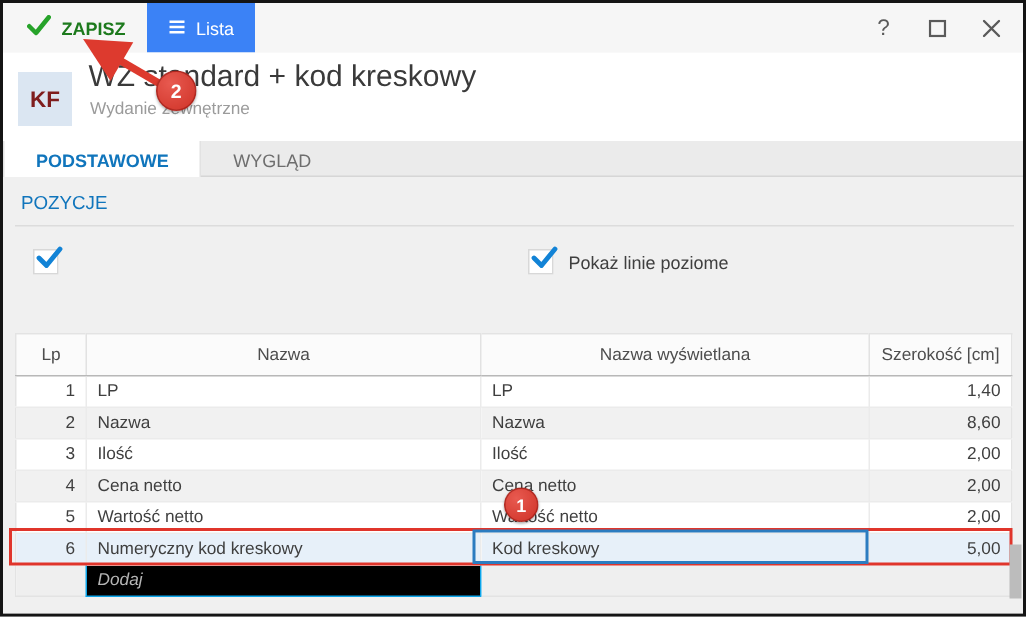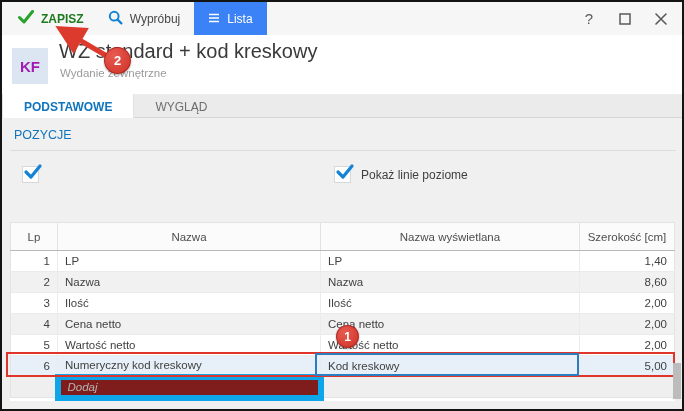--- a/index.html
+++ b/index.html
@@ -19,39 +19,39 @@
   .tb-btn.save { font-weight:bold; color:#1d7a1d; padding-left:16px; }
   .tb-btn.primary {
     background:#3b82f6; color:#fff; padding:0 14px; margin-left:2px;
   }
   .tb-right { margin-left:auto; display:flex; align-items:center; gap:14px; padding-right:10px; }
   .winctl { width:22px; height:22px; display:flex; align-items:center; justify-content:center; color:#5a5a5a; font-size:15px; }
   
   .hdr { height:59px; background:#ffffff; position:relative; }
   .badge {
     position:absolute; left:10px; top:13px; width:36px; height:36px;
-    background:#dbe6f2; color:#a21caf; font-weight:bold; font-size:15px;
+    background:#dbe6f2; color:#7f1d1d; font-weight:bold; font-size:15px;
     display:flex; align-items:center; justify-content:center;
   }
   .title { position:absolute; left:57px; top:5px; font-size:20px; color:#3a3a3a; }
   .subtitle { position:absolute; left:58px; top:32px; font-size:11.5px; color:#9b9b9b; }
   
   .tabstrip { height:24px; background:#ebebeb; display:flex; border-bottom:1px solid #d6d6d6; }
   .tab {
     height:25px; margin-bottom:-1px; display:flex; align-items:center;
     padding:0 21px; font-size:12px; color:#6e6e6e; cursor:default;
   }
   .tab.active { background:#ffffff; color:#1075bc; font-weight:bold; border-left:1px solid #e2e2e2; border-right:1px solid #e2e2e2; }
   
   .content { position:relative; height:291px; background:#f0f0f0; }
   .section-title { position:absolute; left:12px; top:10px; font-size:12.5px; font-weight:normal; color:#1075bc; }
   .divider { position:absolute; left:8px; right:6px; top:32px; height:1px; background:#dcdcdc; }
   .cb-row { position:absolute; top:48px; left:0; right:0; height:20px; }
   .checkbox { position:absolute; display:flex; align-items:center; gap:10px; font-size:12px; color:#3f3f3f; }
-  .checkbox.cb1 { left:20px; } .checkbox.cb2 { left:332px; }
+  .checkbox.cb1 { left:20px; } .checkbox.cb2 { left:350px; }
   .cb-box { position:relative; width:17px; height:17px; background:#fff; border:1px solid #d8d8d8; }
   .cb-box svg { position:absolute; left:0px; top:-4px; }
   
   table.grid {
     position:absolute; left:8px; top:104px; width:664px;
     border-collapse:collapse; table-layout:fixed; font-size:11.5px; color:#3f3f3f;
     background:#fff; border:1px solid #e3e3e3;
   }
   .grid col.c-lp { width:47px; } .grid col.c-nazwa { width:263px; }
   .grid col.c-wysw { width:259px; } .grid col.c-szer { width:95px; }
@@ -62,21 +62,21 @@
   .grid th:last-child { border-right:none; }
   .grid td {
     height:21px; border-right:1px solid #ebebeb; border-bottom:1px solid #ebebeb;
     padding:0 7px; overflow:hidden; white-space:nowrap;
   }
   .grid td:last-child { border-right:none; }
   .grid td.col-lp, .grid td.col-szerokosc { text-align:right; }
   .grid tr:nth-child(even) td { background:#f1f1f1; }
   .grid tr.selected td { background:#e7f0f9; }
   .grid tr.add-row td { background:#efefef; border-right:none; border-bottom:none; }
-  .grid tr.add-row td.col-nazwa { background:#7f1d1d; color:#b5b5b5; font-style:italic; border:6px solid #0ea5e9; }
+  .grid tr.add-row td.col-nazwa { background:#000000; color:#b5b5b5; font-style:italic; border:1px solid #0ea5e9; }
   
   .row-red-outline { position:absolute; left:4px; top:234px; width:669px; height:25px;
     border:2px solid #e0352b; pointer-events:none; }
   .cell-blue-outline { position:absolute; left:313px; top:235px; width:264px; height:23px;
     border:2px solid #2c7cc0; pointer-events:none; }
   .grip { position:absolute; right:1px; top:361px; width:8px; height:36px; background:#bcbcbc; }
   .ann-circle {
     position:absolute; border-radius:50%; color:#fff; font-weight:bold;
     background:radial-gradient(circle at 35% 30%, #e85a50, #cf3227);
     border:1px solid rgba(140,20,15,.55); box-shadow:0 1px 2px rgba(0,0,0,.35);
@@ -92,29 +92,20 @@
 <div class="window">
 
   <div class="toolbar">
     <div class="tb-btn save">
       <span>
         <svg width="16" height="14" viewBox="0 0 16 14">
             <polyline points="1.5,7.5 6,12 14.5,1.5" fill="none" stroke="#27a32a" stroke-width="3" stroke-linecap="round" stroke-linejoin="round"></polyline>
           </svg>
       </span>
       <span>ZAPISZ</span>
-    </div>
-    <div class="tb-btn">
-      <span>
-        <svg width="15" height="15" viewBox="0 0 15 15">
-            <circle cx="6.2" cy="6.2" r="4.4" fill="none" stroke="#1283d6" stroke-width="2"></circle>
-            <line x1="9.6" y1="9.6" x2="13.4" y2="13.4" stroke="#1283d6" stroke-width="2.2" stroke-linecap="round"></line>
-          </svg>
-      </span>
-      <span>Wypróbuj</span>
     </div>
     <div class="tb-btn primary">
       <span>
         <svg width="12" height="10" viewBox="0 0 12 10">
             <path d="M1 1.5 H11 M1 5 H11 M1 8.5 H11" stroke="#fff" stroke-width="1.6"></path>
           </svg>
       </span>
       <span>Lista</span>
     </div>
     <div class="tb-right">

